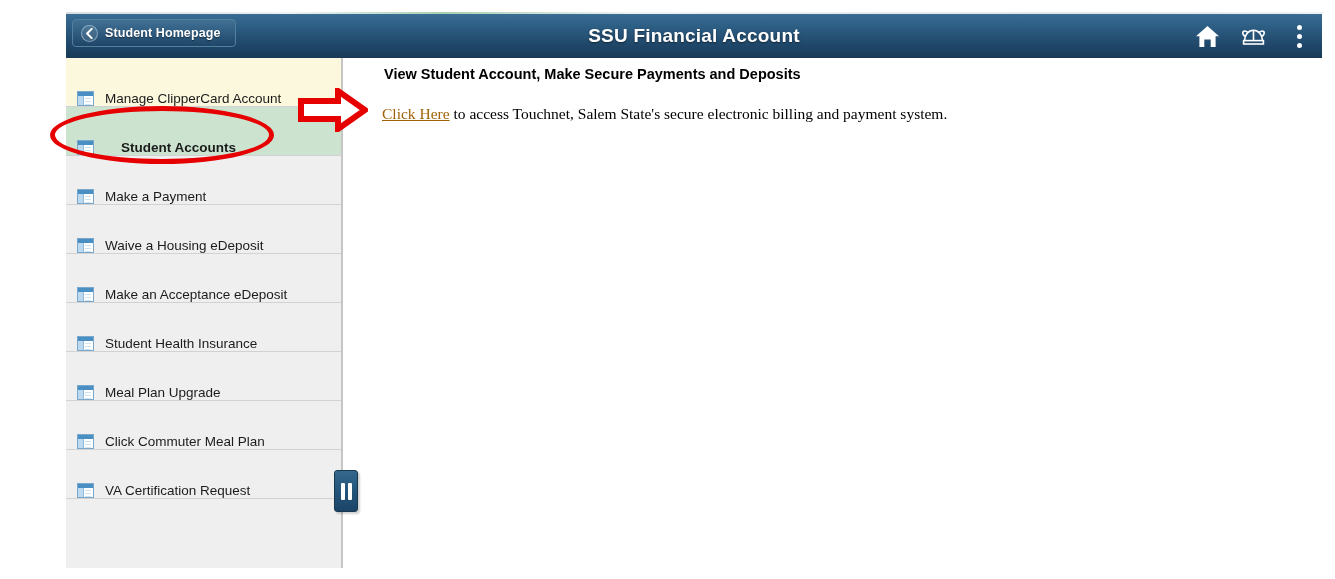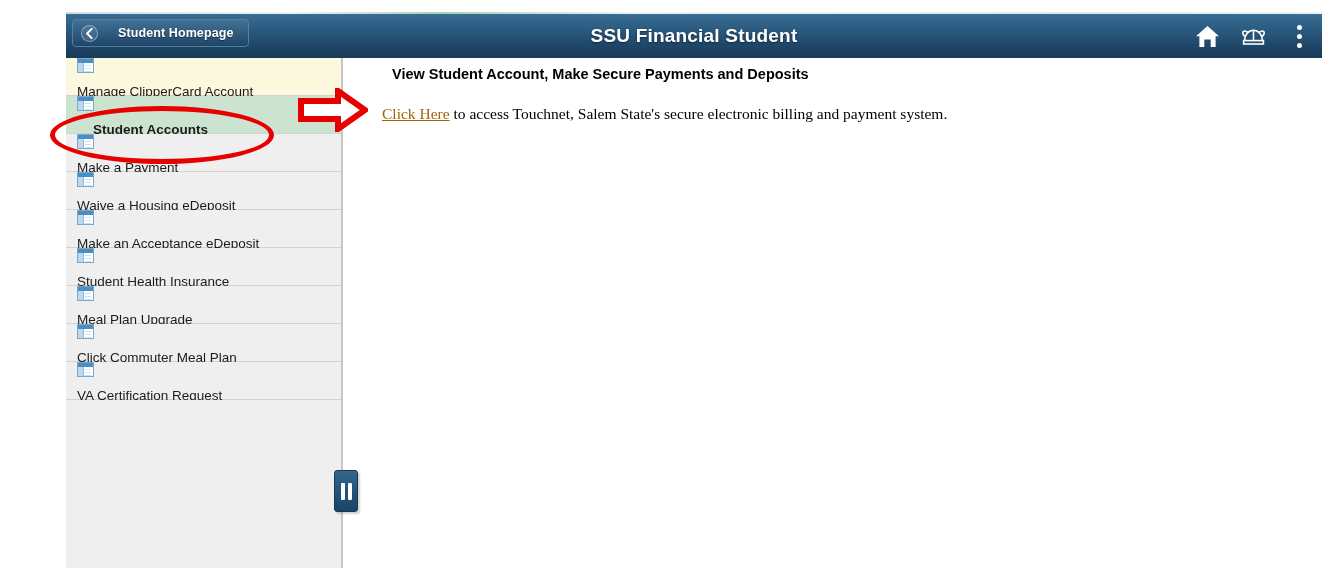--- a/index.html
+++ b/index.html
@@ -51,21 +51,21 @@
   }
 
   .back-button {
     position: absolute;
     left: 6px;
     top: 5px;
     height: 26px;
     padding: 0 14px 0 8px;
     display: flex;
     align-items: center;
-    gap: 20px;
+    gap: 7px;
     border: 1px solid #52809f;
     border-radius: 4px;
     background: linear-gradient(to bottom, rgba(255,255,255,.07), rgba(255,255,255,0));
     cursor: pointer;
   }
   .back-chevron {
     width: 15px;
     height: 15px;
     border-radius: 50%;
     background: rgba(255,255,255,.10);
@@ -147,30 +147,29 @@
     width: 277px;
     height: 510px;
     border-right: 2px solid #c6c6c6;
     box-sizing: border-box;
     background: #efefef;
     overflow: hidden;
   }
 
   .side-item {
     position: relative;
-    height: 38px;
-    display: flex;
-    align-items: flex-start;
+    height: 49px;
+    display: flex;
+    align-items: flex-end;
     gap: 11px;
     padding-left: 11px;
     box-sizing: border-box;
     border-bottom: 1px solid #d2d2d2;
     background: #efefef;
     cursor: pointer;
-    flex-direction: column;
   }
   .side-item.first { background: #fbf8dd; }
   .side-item.selected { background: #cce4cf; }
 
   .side-label {
     font-size: 13.5px;
     color: #1b1b1b;
     font-family: "Liberation Sans", sans-serif;
     white-space: nowrap;
   }
@@ -253,21 +252,20 @@
   }
   .content-heading {
     position: absolute;
     left: 39px;
     top: 8px;
     font-size: 14.5px;
     font-weight: bold;
     color: #000000;
     font-family: "Liberation Sans", sans-serif;
     white-space: nowrap;
-    margin-left: 8px;
   }
   .content-line {
     position: absolute;
     left: 37px;
     top: 47px;
     font-family: "Liberation Serif", serif;
     font-size: 15.5px;
     color: #000000;
     white-space: nowrap;
   }
@@ -311,21 +309,21 @@
 
     <div class="back-button">
       <span class="back-chevron">
         <svg width="9" height="11" viewBox="0 0 9 11" aria-hidden="true">
           <path d="M6.7 0.9 L2.1 5.5 L6.7 10.1" fill="none" stroke="#ffffff" stroke-width="2" stroke-linecap="round" stroke-linejoin="round"></path>
         </svg>
       </span>
       <span class="back-label">Student Homepage</span>
     </div>
 
-    <div class="header-title">SSU Financial Student</div>
+    <div class="header-title">SSU Financial Account</div>
 
     <div class="header-actions">
 
       <div class="hicon">
         <svg width="25" height="23" viewBox="0 0 25 23" aria-hidden="true">
           <path d="M12.5 1 L24 11.2 L20.6 11.2 L20.6 22 L15.7 22 L15.7 14.4 L9.3 14.4 L9.3 22 L4.4 22 L4.4 11.2 L1 11.2 Z" fill="#ffffff"></path>
         </svg>
       </div>
 
       <div class="hicon">

